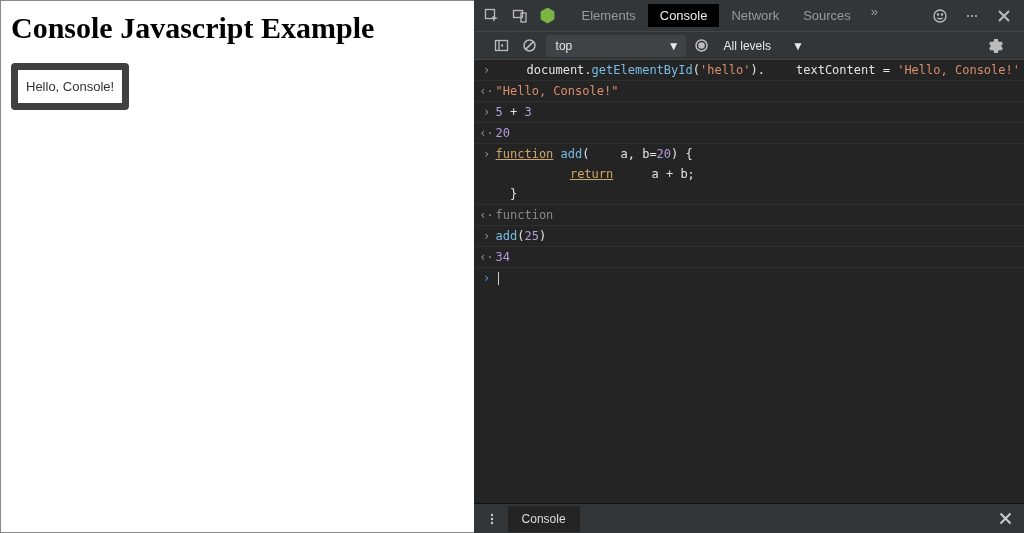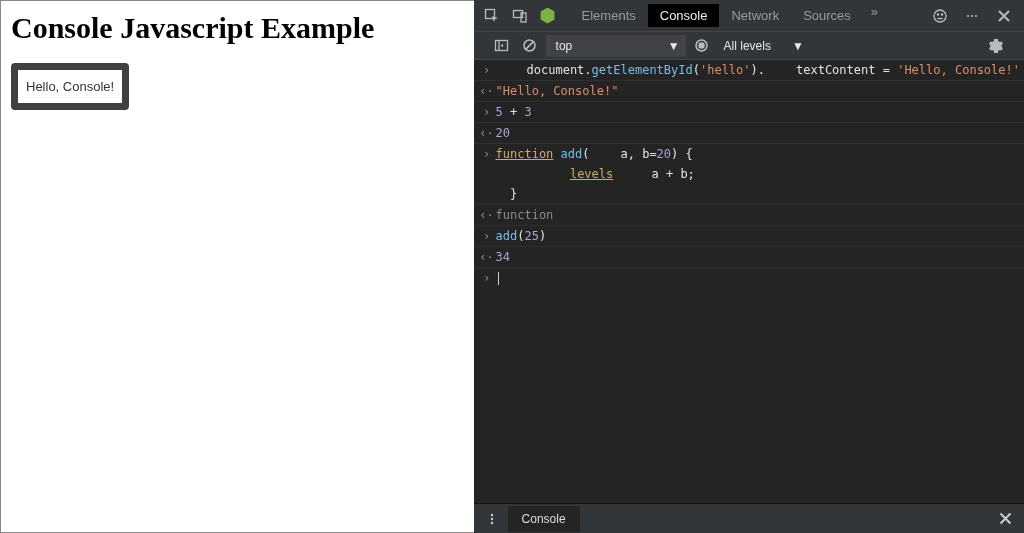--- a/index.html
+++ b/index.html
@@ -324,21 +324,21 @@
     </div>
 
     <div class="row">
       <div class="marker">‹·</div>
       <div class="code"><span class="tok-num">20</span></div>
     </div>
 
     <div class="row multiline">
       <div class="marker">›</div>
       <div class="code"><span class="tok-kw">function</span><span class="tok-fn"> add</span><span class="tok-punc">(</span><span class="tok-plain">a, b=</span><span class="tok-num">20</span><span class="tok-punc">) {</span>
-<span class="tok-plain">      </span><span class="tok-kw">levels</span><span class="tok-plain"> a + b;</span>
+<span class="tok-plain">      </span><span class="tok-kw">return</span><span class="tok-plain"> a + b;</span>
 <span class="tok-punc">  }</span></div>
     </div>
 
     <div class="row">
       <div class="marker">‹·</div>
       <div class="code"><span class="tok-undef">function</span></div>
     </div>
 
     <div class="row">
       <div class="marker">›</div>

